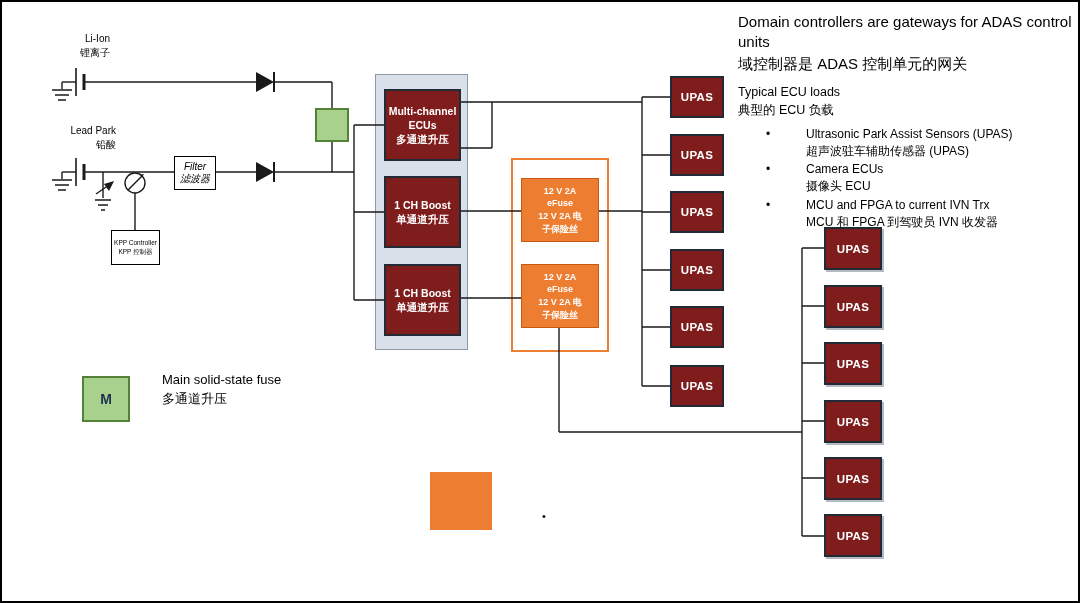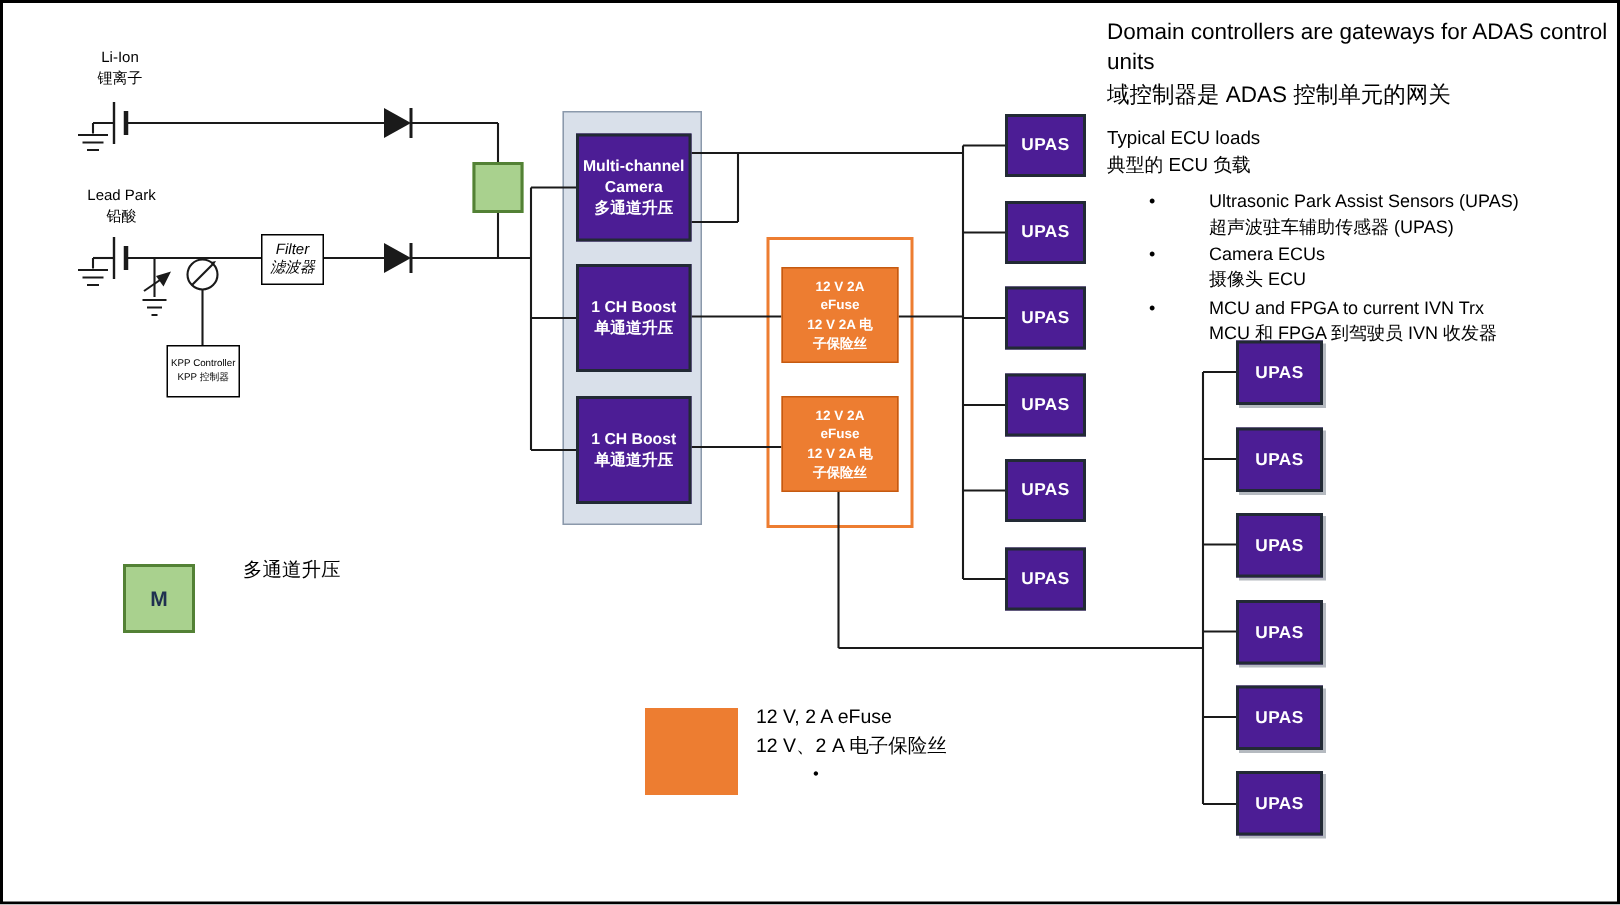--- a/index.html
+++ b/index.html
@@ -7,21 +7,21 @@
     position:relative;width:1080px;height:603px;background:#fff;
     border:2px solid #000;box-sizing:border-box;overflow:hidden;
     font-family:"Liberation Sans","DejaVu Sans",sans-serif;color:#000;
   }
   .wiring{position:absolute;left:0;top:0;z-index:2;pointer-events:none;}
   .panel{position:absolute;box-sizing:border-box;z-index:1;}
   .panel-boost{left:373px;top:72px;width:93px;height:276px;background:#d9e0ea;border:1px solid #8b99ab;}
   .panel-efuse{left:509px;top:156px;width:98px;height:194px;border:2px solid #ed7d31;background:transparent;}
   .z3{position:absolute;z-index:3;box-sizing:border-box;}
   .box-dark{
-    background:#4c1d95;border:2px solid #222a35;color:#fff;font-weight:bold;
+    background:#7f1d1d;border:2px solid #222a35;color:#fff;font-weight:bold;
     display:flex;flex-direction:column;align-items:center;justify-content:center;
     text-align:center;
   }
   .boost-box{font-size:10.5px;line-height:1.35;padding:2px;}
   .upas{font-size:11.5px;letter-spacing:.3px;}
   .upas-r{box-shadow:2px 2px 0 rgba(120,130,140,.55);}
   .efuse-box{
     background:#ed7d31;border:1px solid #c55a11;color:#fff;font-weight:bold;
     font-size:9px;line-height:1.4;display:flex;flex-direction:column;
     align-items:center;justify-content:center;text-align:center;
@@ -29,21 +29,21 @@
   .white-box{
     background:#fff;border:1px solid #000;display:flex;flex-direction:column;
     align-items:center;justify-content:center;text-align:center;line-height:1.25;
   }
   .filter-box{font-size:10px;font-style:italic;}
   .kpp-box{font-size:6.5px;}
   .green-sq{background:#a9d18e;border:2px solid #538135;}
   .legend-green{display:flex;align-items:center;justify-content:center;
     font-weight:bold;font-size:14px;color:#1f3050;}
   .orange-sq{background:#ed7d31;}
-  .src-label{font-size:10px;line-height:1.35;text-align:center;}
+  .src-label{font-size:10px;line-height:1.35;text-align:right;}
   .notes{width:344px;}
   .notes .t1{font-size:15px;line-height:1.3;}
   .notes .t2{font-size:15px;line-height:1.3;margin-top:3px;}
   .notes .sub{font-size:12.5px;line-height:1.45;margin-top:9px;}
   .bullets{margin-top:7px;}
   .bullet-item{display:flex;font-size:12px;line-height:1.4;margin-top:2px;}
   .bullet-item .dot{flex:none;margin-left:28px;width:40px;}
   .dot::before{content:"\2022";}
   .legend-title{font-size:13px;line-height:1.45;}
   .legend-bullet{display:flex;font-size:11px;line-height:1.4;}
@@ -138,21 +138,21 @@
     <span>滤波器</span>
   </div>
   <div class="z3 white-box kpp-box" style="left:109px;top:228px;width:49px;height:35px">
     <span>KPP Controller</span>
     <span>KPP 控制器</span>
   </div>
 
   <div class="z3 green-sq" style="left:313px;top:106px;width:34px;height:34px"></div>
 
   <div class="z3 box-dark boost-box" style="left:382px;top:87px;width:77px;height:72px">
-    <span>Multi-channel Camera</span>
+    <span>Multi-channel ECUs</span>
     <span>多通道升压</span>
   </div>
   <div class="z3 box-dark boost-box" style="left:382px;top:174px;width:77px;height:72px">
     <span>1 CH Boost</span>
     <span>单通道升压</span>
   </div>
   <div class="z3 box-dark boost-box" style="left:382px;top:262px;width:77px;height:72px">
     <span>1 CH Boost</span>
     <span>单通道升压</span>
   </div>
@@ -213,25 +213,22 @@
           <span class="blk">MCU 和 FPGA 到驾驶员 IVN 收发器</span>
         </span>
       </div>
     </div>
   </div>
 
   <div class="z3 green-sq legend-green" style="left:80px;top:374px;width:48px;height:46px">
     <span>M</span>
   </div>
   <div class="z3 legend-title" style="left:160px;top:369px;width:250px">
+    <span class="blk">Main solid-state fuse</span>
     <span class="blk">多通道升压</span>
   </div>
 
   <div class="z3 orange-sq" style="left:428px;top:470px;width:62px;height:58px"></div>
-  <div class="z3 legend-title" style="left:502px;top:467px;width:250px">
-    <span class="blk">12 V, 2 A eFuse</span>
-    <span class="blk">12 V、2 A 电子保险丝</span>
-  </div>
   <div class="z3 legend-bullet lg-e" style="left:540px;top:507px;width:214px">
     <span class="dot"></span>
   </div>
 
 </div>
 
 </body></html>

